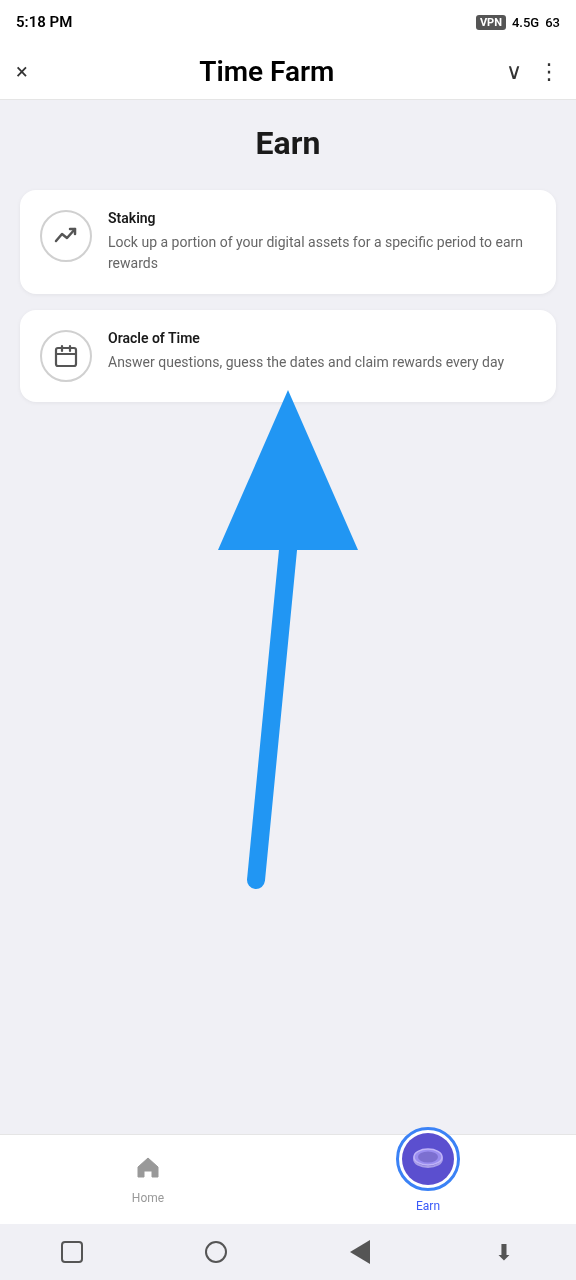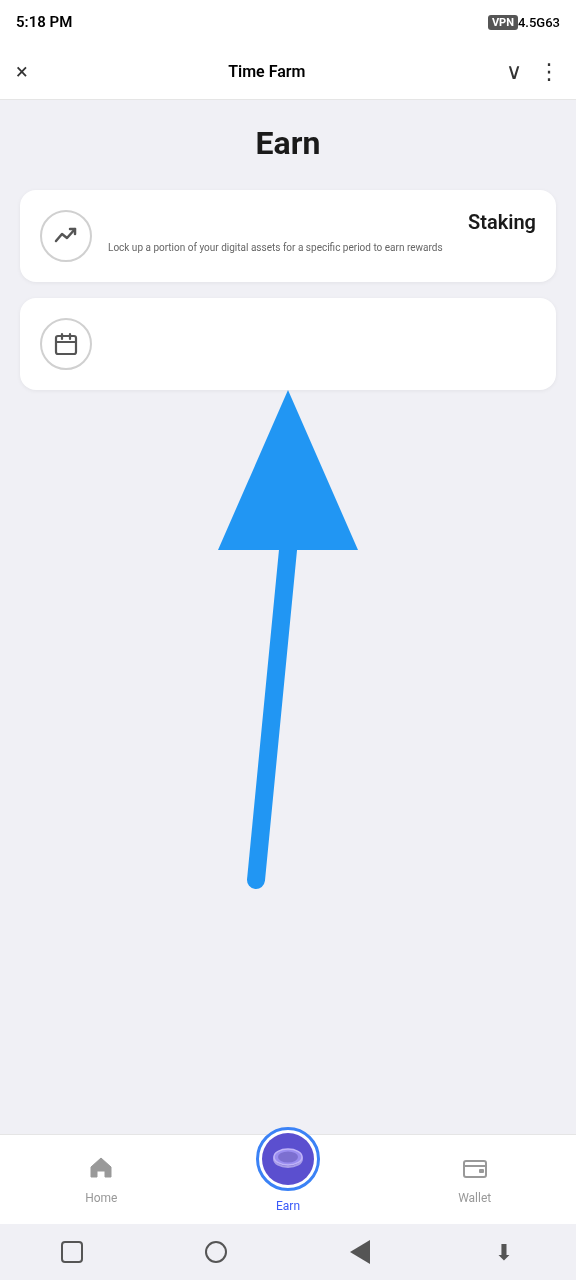--- a/index.html
+++ b/index.html
@@ -23,20 +23,21 @@
       align-items: center;
       justify-content: space-between;
       padding: 0 16px;
       font-size: 15px;
       font-weight: 500;
     }
     .status-left { font-weight: 600; font-size: 15px; }
     .status-right {
       display: flex;
       align-items: center;
+      gap: 6px;
       font-size: 13px;
       padding-left: 16px;
     }
     .vpn-badge {
       background: #555;
       color: white;
       border-radius: 3px;
       padding: 1px 4px;
       font-size: 11px;
       font-weight: bold;
@@ -46,21 +47,21 @@
     .header {
       background: #ffffff;
       height: 56px;
       display: flex;
       align-items: center;
       justify-content: space-between;
       padding: 0 16px;
       border-bottom: 1px solid #e5e5e5;
     }
     .header-title {
-      font-size: 16px;
+      font-size: 28px;
       font-weight: 600;
       color: #000;
     }
     .header-left, .header-right {
       display: flex;
       align-items: center;
       gap: 16px;
     }
     .header-icon {
       font-size: 22px;
@@ -102,28 +103,27 @@
       border: 2px solid #d0d0d0;
       display: flex;
       align-items: center;
       justify-content: center;
       flex-shrink: 0;
       color: #555;
       font-size: 22px;
     }
     .card-text { flex: 1; }
     .card-title {
-      font-size: 20px;
+      font-size: 14px;
       font-weight: 600;
       color: #1a1a1a;
       margin-bottom: 6px;
-      text-align: right;
     }
     .card-desc {
-      font-size: 10px;
+      font-size: 14px;
       color: #666;
       line-height: 1.5;
     }
 
     
     .arrow-annotation {
       position: absolute;
       top: 280px;
       left: 50%;
       transform: translateX(-50%);
@@ -279,20 +279,24 @@
 
   <div class="card">
     <div class="card-icon-wrap">
       <svg width="26" height="26" viewBox="0 0 26 26" fill="none">
         <rect x="3" y="5" width="20" height="18" rx="2" stroke="#555" stroke-width="2.2" fill="none"></rect>
         <line x1="3" y1="11" x2="23" y2="11" stroke="#555" stroke-width="2"></line>
         <line x1="9" y1="3" x2="9" y2="8" stroke="#555" stroke-width="2.2" stroke-linecap="round"></line>
         <line x1="17" y1="3" x2="17" y2="8" stroke="#555" stroke-width="2.2" stroke-linecap="round"></line>
       </svg>
     </div>
+    <div class="card-text">
+      <div class="card-title">Oracle of Time</div>
+      <div class="card-desc">Answer questions, guess the dates and claim rewards every day</div>
+    </div>
   </div>
 
   <div class="arrow-annotation">
     <svg class="arrow-svg" viewBox="0 0 200 520" fill="none" xmlns="http://www.w3.org/2000/svg">
 
       <line x1="100" y1="170" x2="68" y2="500" stroke="#2196F3" stroke-width="18" stroke-linecap="round"></line>
 
       <polygon points="100,10 30,170 170,170" fill="#2196F3"></polygon>
     </svg>
   </div>
@@ -319,30 +323,20 @@
         <svg width="34" height="22" viewBox="0 0 34 22" fill="none">
           <ellipse cx="17" cy="11" rx="14" ry="8" fill="#7c6fd0" stroke="#a99ee8" stroke-width="2"></ellipse>
           <ellipse cx="17" cy="9" rx="14" ry="8" fill="#9b8ef0" stroke="#c0b4f8" stroke-width="1.5"></ellipse>
           <ellipse cx="17" cy="9" rx="10" ry="5.5" fill="#7c6fd0"></ellipse>
         </svg>
       </div>
     </div>
     <span class="nav-label" style="color:#3a5af9;margin-top:4px;">Earn</span>
   </div>
 
-  <div class="nav-item">
-    <div class="nav-icon">
-      <svg width="26" height="26" viewBox="0 0 26 26" fill="none">
-        <rect x="2" y="6" width="22" height="16" rx="2" stroke="#999" stroke-width="2" fill="none"></rect>
-        <path d="M2 11h22" stroke="#999" stroke-width="2"></path>
-        <rect x="17" y="14" width="5" height="4" rx="1" fill="#999"></rect>
-      </svg>
-    </div>
-    <span class="nav-label">Wallet</span>
-  </div>
 </div>
 
 <div class="system-nav">
   <div class="sys-btn">
     <div class="sys-square"></div>
   </div>
   <div class="sys-btn">
     <div class="sys-circle"></div>
   </div>
   <div class="sys-btn">

